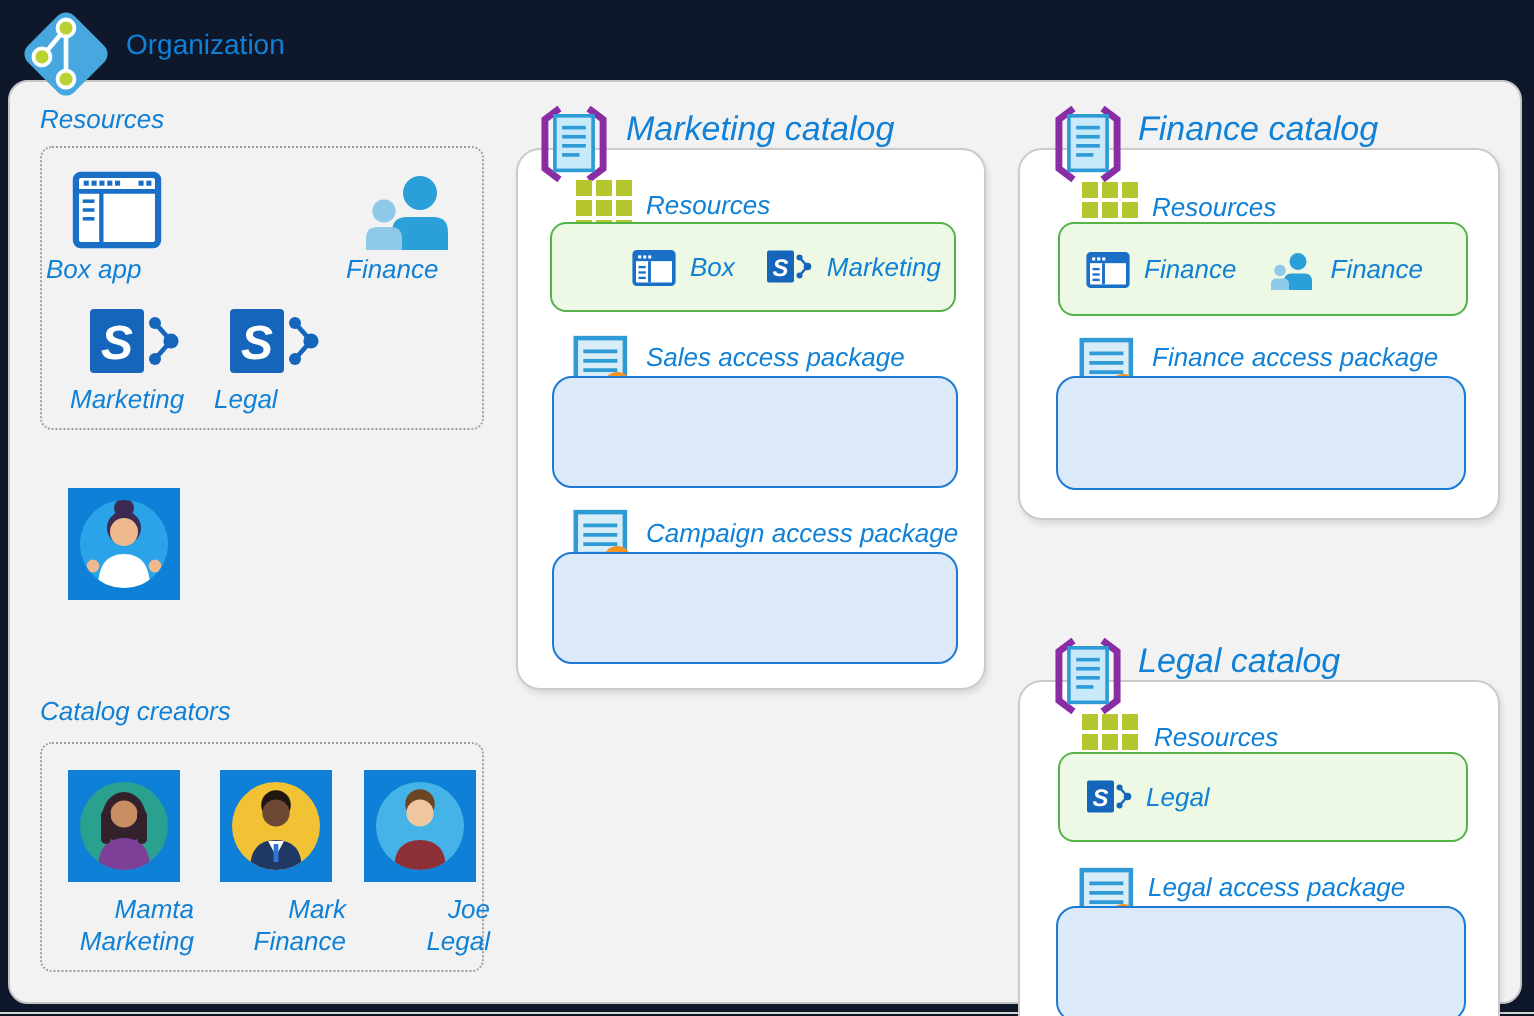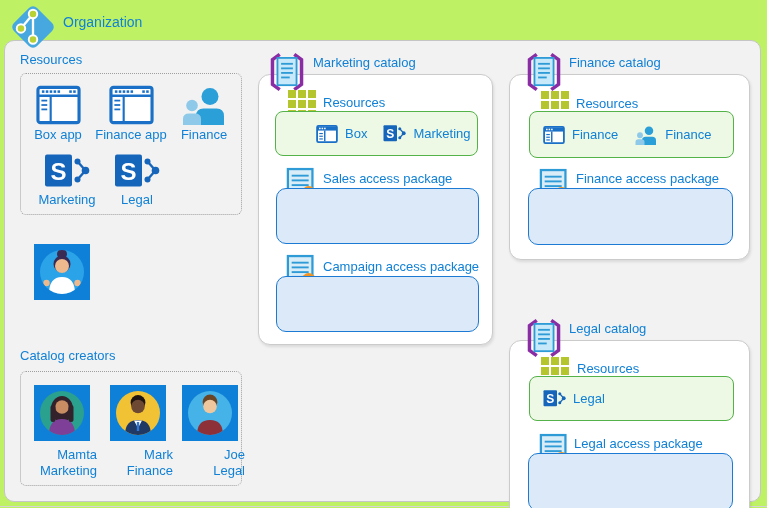--- a/index.html
+++ b/index.html
@@ -1,44 +1,44 @@
 <!DOCTYPE html>
 <html><head>
 <meta charset="utf-8">
 <style>
   * { margin:0; padding:0; box-sizing:border-box; }
   body { background:#fff; font-family:"Liberation Sans", sans-serif; }
-  .stage { position:relative; width:767px; height:508px; background:#bef264; overflow:hidden; }
+  .stage { position:relative; width:767px; height:508px; background:#0f172a; overflow:hidden; }
   .abs { position:absolute; }
   .lbl { color:#1081d6; font-size:13px; line-height:1.2; white-space:nowrap; }
   .center { text-align:center; }
 
   .org-title { left:63px; top:14px; font-size:14px; }
   .org-boundary { left:4px; top:40px; width:757px; height:462px;
     background:#f2f2f2; border:1px solid #c5c5c5; border-radius:10px; }
   .frame-bottom { left:0; top:506px; width:767px; height:1px; background:#d4d4d4; }
 
   .dotted-box { border:1px dotted #9f9f9f; border-radius:6px; }
   .res-panel { left:16px; top:33px; width:222px; height:142px; }
   .creators-panel { left:16px; top:331px; width:222px; height:115px; }
   .sec-title { left:16px; top:12px; }
   .creators-title { left:16px; top:308px; }
 
-  .res-cell { position:absolute; text-align:center; }
+  .res-cell { position:absolute; }
   .res-cell .lbl { display:block; margin-top:2px; }
 
   .person-cell { position:absolute; width:70px; text-align:right; }
   .person-cell .lbl { display:block; }
 
   .catalog { position:absolute; background:#ffffff; border:1px solid #cbcbcb;
     border-radius:12px; box-shadow:1px 2px 3px rgba(0,0,0,0.10); }
   .cat-mkt { left:254px; top:34px; width:235px; height:271px; }
   .cat-fin { left:505px; top:34px; width:241px; height:186px; }
   .cat-leg { left:505px; top:260px; width:241px; height:187px;margin-top:40px; }
-  .cat-title { font-size:13px; }
+  .cat-title { font-size:17px; }
 
   .green-box { position:absolute; background:#edf8e5; border:1px solid #54b348;
     border-radius:8px; display:flex; align-items:center; gap:16px; padding-left:13px; }
   .res-item { display:flex; align-items:center; gap:7px; }
 
   .pkg-box { position:absolute; background:#dbe9f8; border:1px solid #1d7ad4; border-radius:10px; }
   .icon { display:block; }
 </style>
 </head>
 <body>
@@ -137,35 +137,29 @@
 <div class="stage">
 
   <div class="abs org-boundary"></div>
   <div class="abs frame-bottom"></div>
 
   <svg class="abs icon" style="left:7px; top:1px;" width="52" height="52">
       <use href="#i-aad"></use>
     </svg>
   <div class="abs lbl org-title">Organization</div>
 
-  <div class="abs" style="left:4px; top:40px; width:753px; height:462px;">
+  <div class="abs" style="left:4px; top:40px; width:753px; height:462px;font-style:italic;">
 
     <div class="abs lbl sec-title">Resources</div>
     <div class="abs dotted-box res-panel">
       <div class="res-cell" style="left:2px; top:11px; width:70px;">
         <svg class="icon" style="margin:0 auto;" width="45" height="40">
             <use href="#i-app"></use>
           </svg>
         <span class="lbl">Box app</span>
-      </div>
-      <div class="res-cell" style="left:72px; top:11px; width:76px;">
-        <svg class="icon" style="margin:0 auto;" width="45" height="40">
-            <use href="#i-app"></use>
-          </svg>
-        <span class="lbl">Finance app</span>
       </div>
       <div class="res-cell" style="left:152px; top:11px; width:62px;">
         <svg class="icon" style="margin:0 auto;" width="46" height="40">
             <use href="#i-people"></use>
           </svg>
         <span class="lbl">Finance</span>
       </div>
       <div class="res-cell" style="left:14px; top:78px; width:64px;">
         <svg class="icon" style="margin:0 auto;" width="46" height="38">
             <use href="#i-sp"></use>

